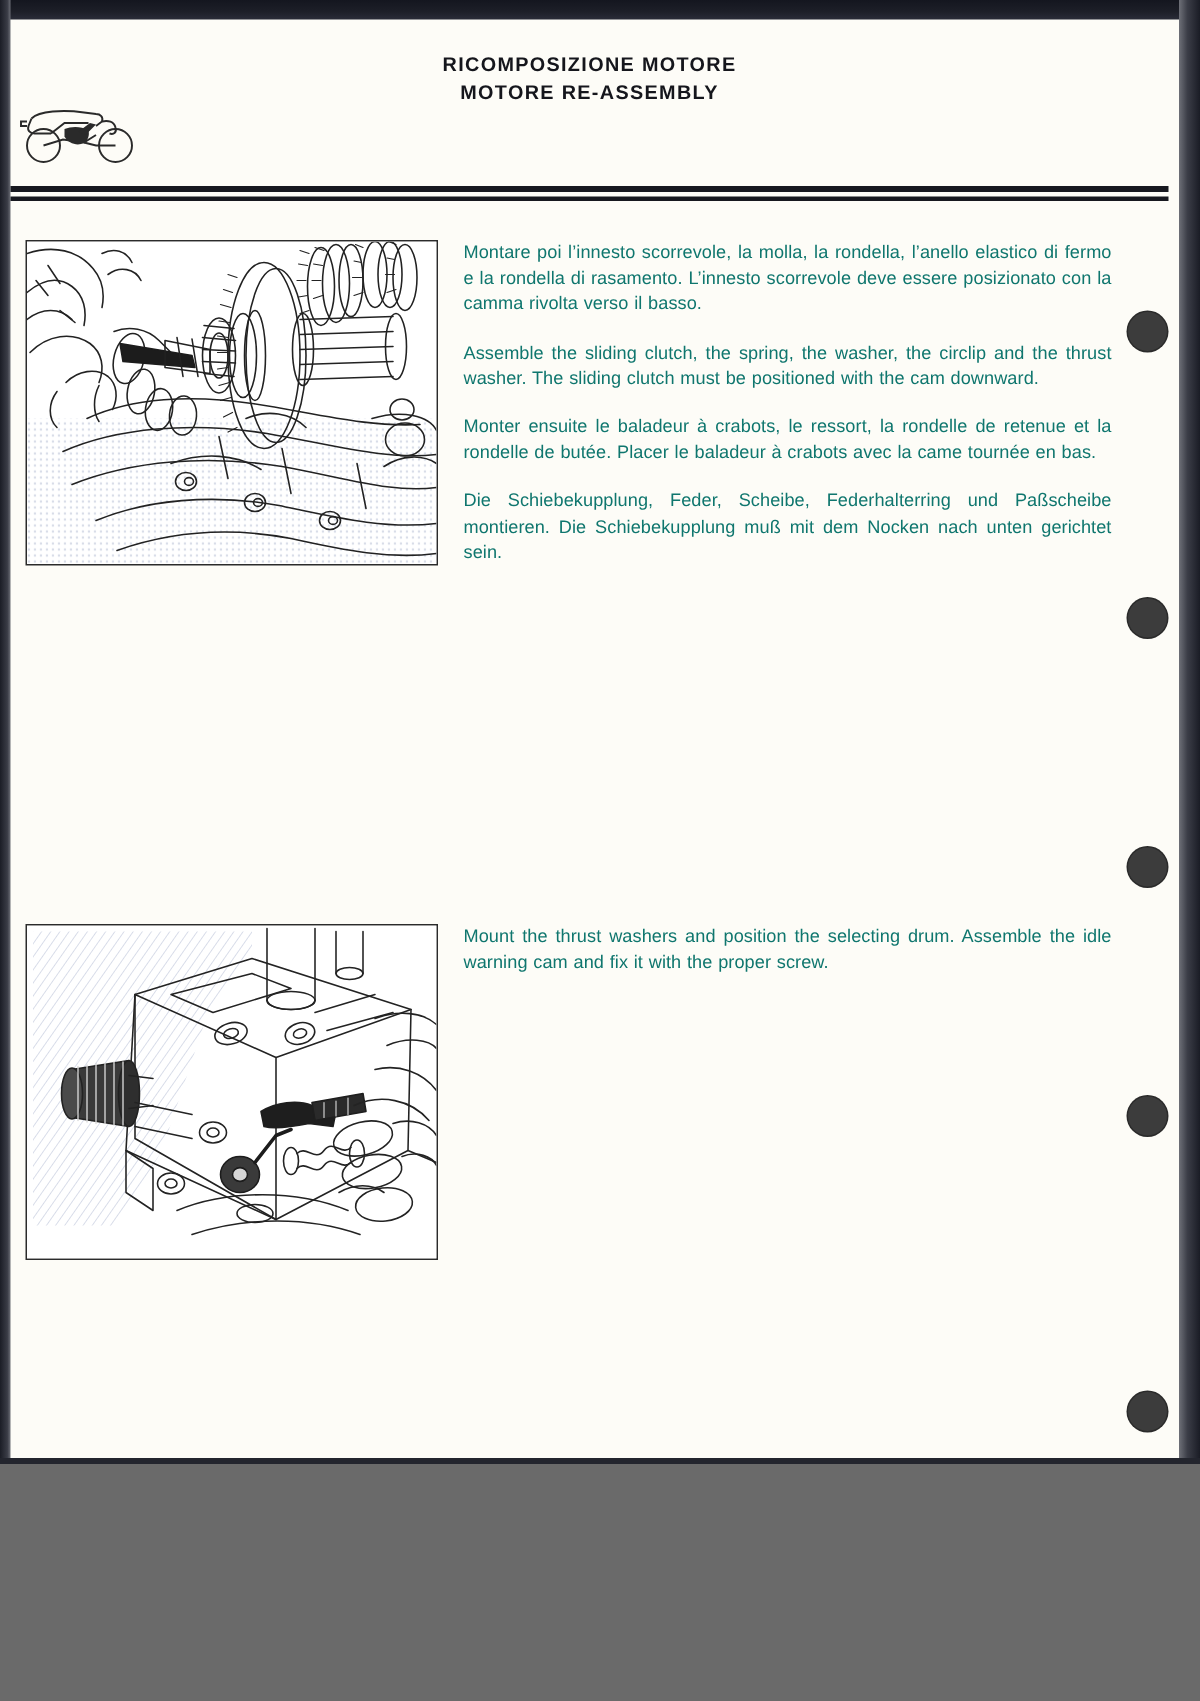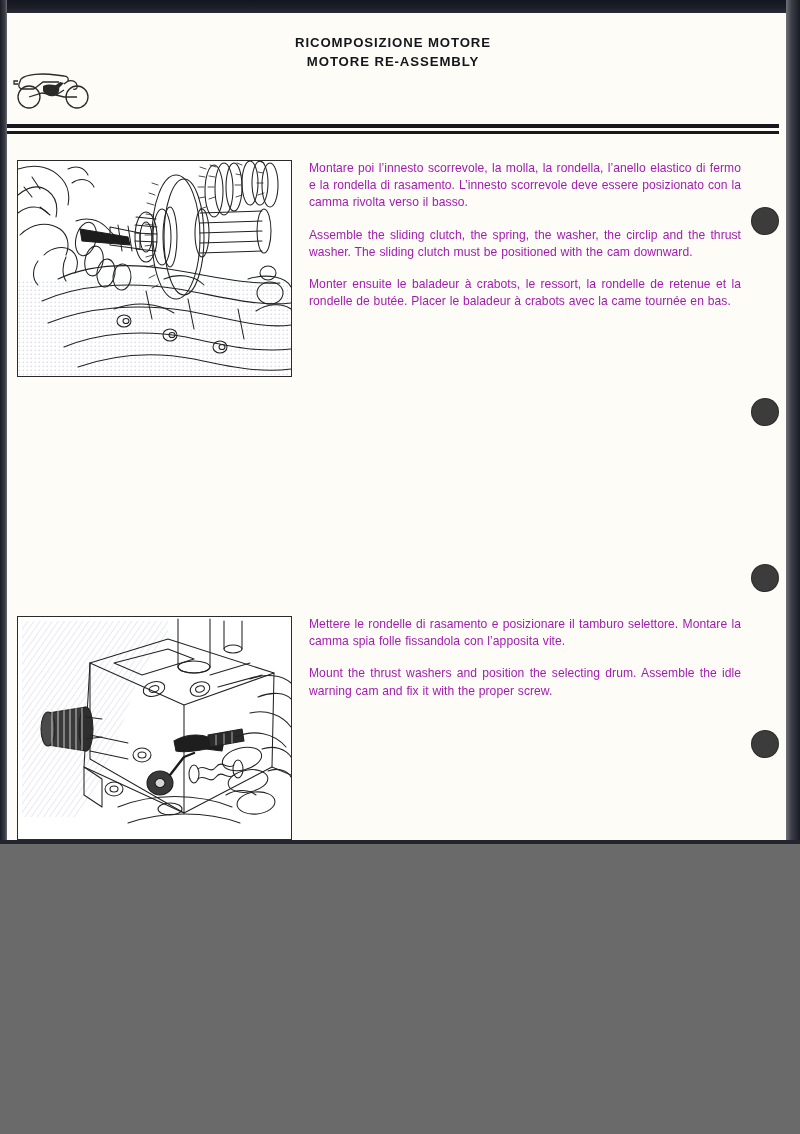--- a/index.html
+++ b/index.html
@@ -3,21 +3,21 @@
 <meta charset="utf-8">
 <style>
   html, body {
     margin: 0;
     padding: 0;
     background: #6a6a6a;
   }
   .page {
     position: relative;
     width: 800px;
-    height: 844px;
+    height: 976px;
     background: #fdfcf7;
     overflow: hidden;
     font-family: "Liberation Sans", sans-serif;
   }
 
   
   .scan-edge-top {
     position: absolute; left: 0; top: 0; width: 800px; height: 13px;
     background: linear-gradient(180deg,#14161f 0%,#1d1f28 60%,#2a2c38 100%);
   }
@@ -79,21 +79,21 @@
 
   
   .text-col {
     position: absolute;
     left: 309px;
     width: 432px;
   }
   .para {
     font-size: 12.1px;
     line-height: 17.2px;
-    color: #a21caf;
+    color: #0f766e;
     text-align: justify;
     margin: 0 0 15px 0;
     letter-spacing: 0.05px;
     word-spacing: 0.4px;
   }
   .para:last-child { margin-bottom: 0; }
 
   
   .page-number {
     position: absolute;
@@ -247,20 +247,21 @@
         <path d="M96 148 C118 140, 140 142, 156 152"></path>
         <path d="M146 118 C160 112, 176 114, 186 124"></path>
       </g>
     </svg>
   </div>
 
   <div class="text-col" style="top:160px;">
     <p class="para">Montare poi l’innesto scorrevole, la molla, la rondella, l’anello elastico di fermo e la rondella di rasamento. L’innesto scorrevole deve essere posizionato con la camma rivolta verso il basso.</p>
     <p class="para">Assemble the sliding clutch, the spring, the washer, the circlip and the thrust washer. The sliding clutch must be positioned with the cam downward.</p>
     <p class="para">Monter ensuite le baladeur à crabots, le ressort, la rondelle de retenue et la rondelle de butée. Placer le baladeur à crabots avec la came tournée en bas.</p>
+    <p class="para">Die Schiebekupplung, Feder, Scheibe, Federhalterring und Paßscheibe montieren. Die Schiebekupplung muß mit dem Nocken nach unten gerichtet sein.</p>
   </div>
 
   <div class="figure" style="left:17px; top:616px; width:273px; height:222px;">
     <svg width="273" height="222" viewBox="0 0 273 222">
       <rect x="0" y="0" width="273" height="222" fill="#ffffff"></rect>
 
       <pattern id="hatch2" x="0" y="0" width="5" height="5" patternUnits="userSpaceOnUse" patternTransform="rotate(35)">
         <line x1="0" y1="0" x2="0" y2="5" stroke="#c3cadd" stroke-width="1.1"></line>
       </pattern>
       <path d="M4 4 L150 4 L150 20 L120 60 L90 150 L60 200 L4 200 Z" fill="url(#hatch2)" opacity="0.75"></path>
@@ -329,21 +330,20 @@
         <path d="M110 206 C146 194, 188 194, 222 206"></path>
         <ellipse cx="152" cy="192" rx="12" ry="6"></ellipse>
         <path d="M254 150 L273 158"></path>
         <path d="M232 62 C248 56, 264 58, 273 66"></path>
         <path d="M240 80 C254 74, 268 76, 273 82"></path>
       </g>
     </svg>
   </div>
 
   <div class="text-col" style="top:616px;">
-    <p class="para">Mettere le rondelle di rasamento e posizionare il tamburo selettore. Montare la camma spia folle fissandola con l’apposita vite.</p>
     <p class="para">Mount the thrust washers and position the selecting drum. Assemble the idle warning cam and fix it with the proper screw.</p>
   </div>
 
   <div class="rule-pair" style="top:1077px;">
     <div class="rule-thick"></div>
     <div class="rule-gap"></div>
     <div class="rule-thin"></div>
   </div>
 
   <div class="page-number">G.10</div>

